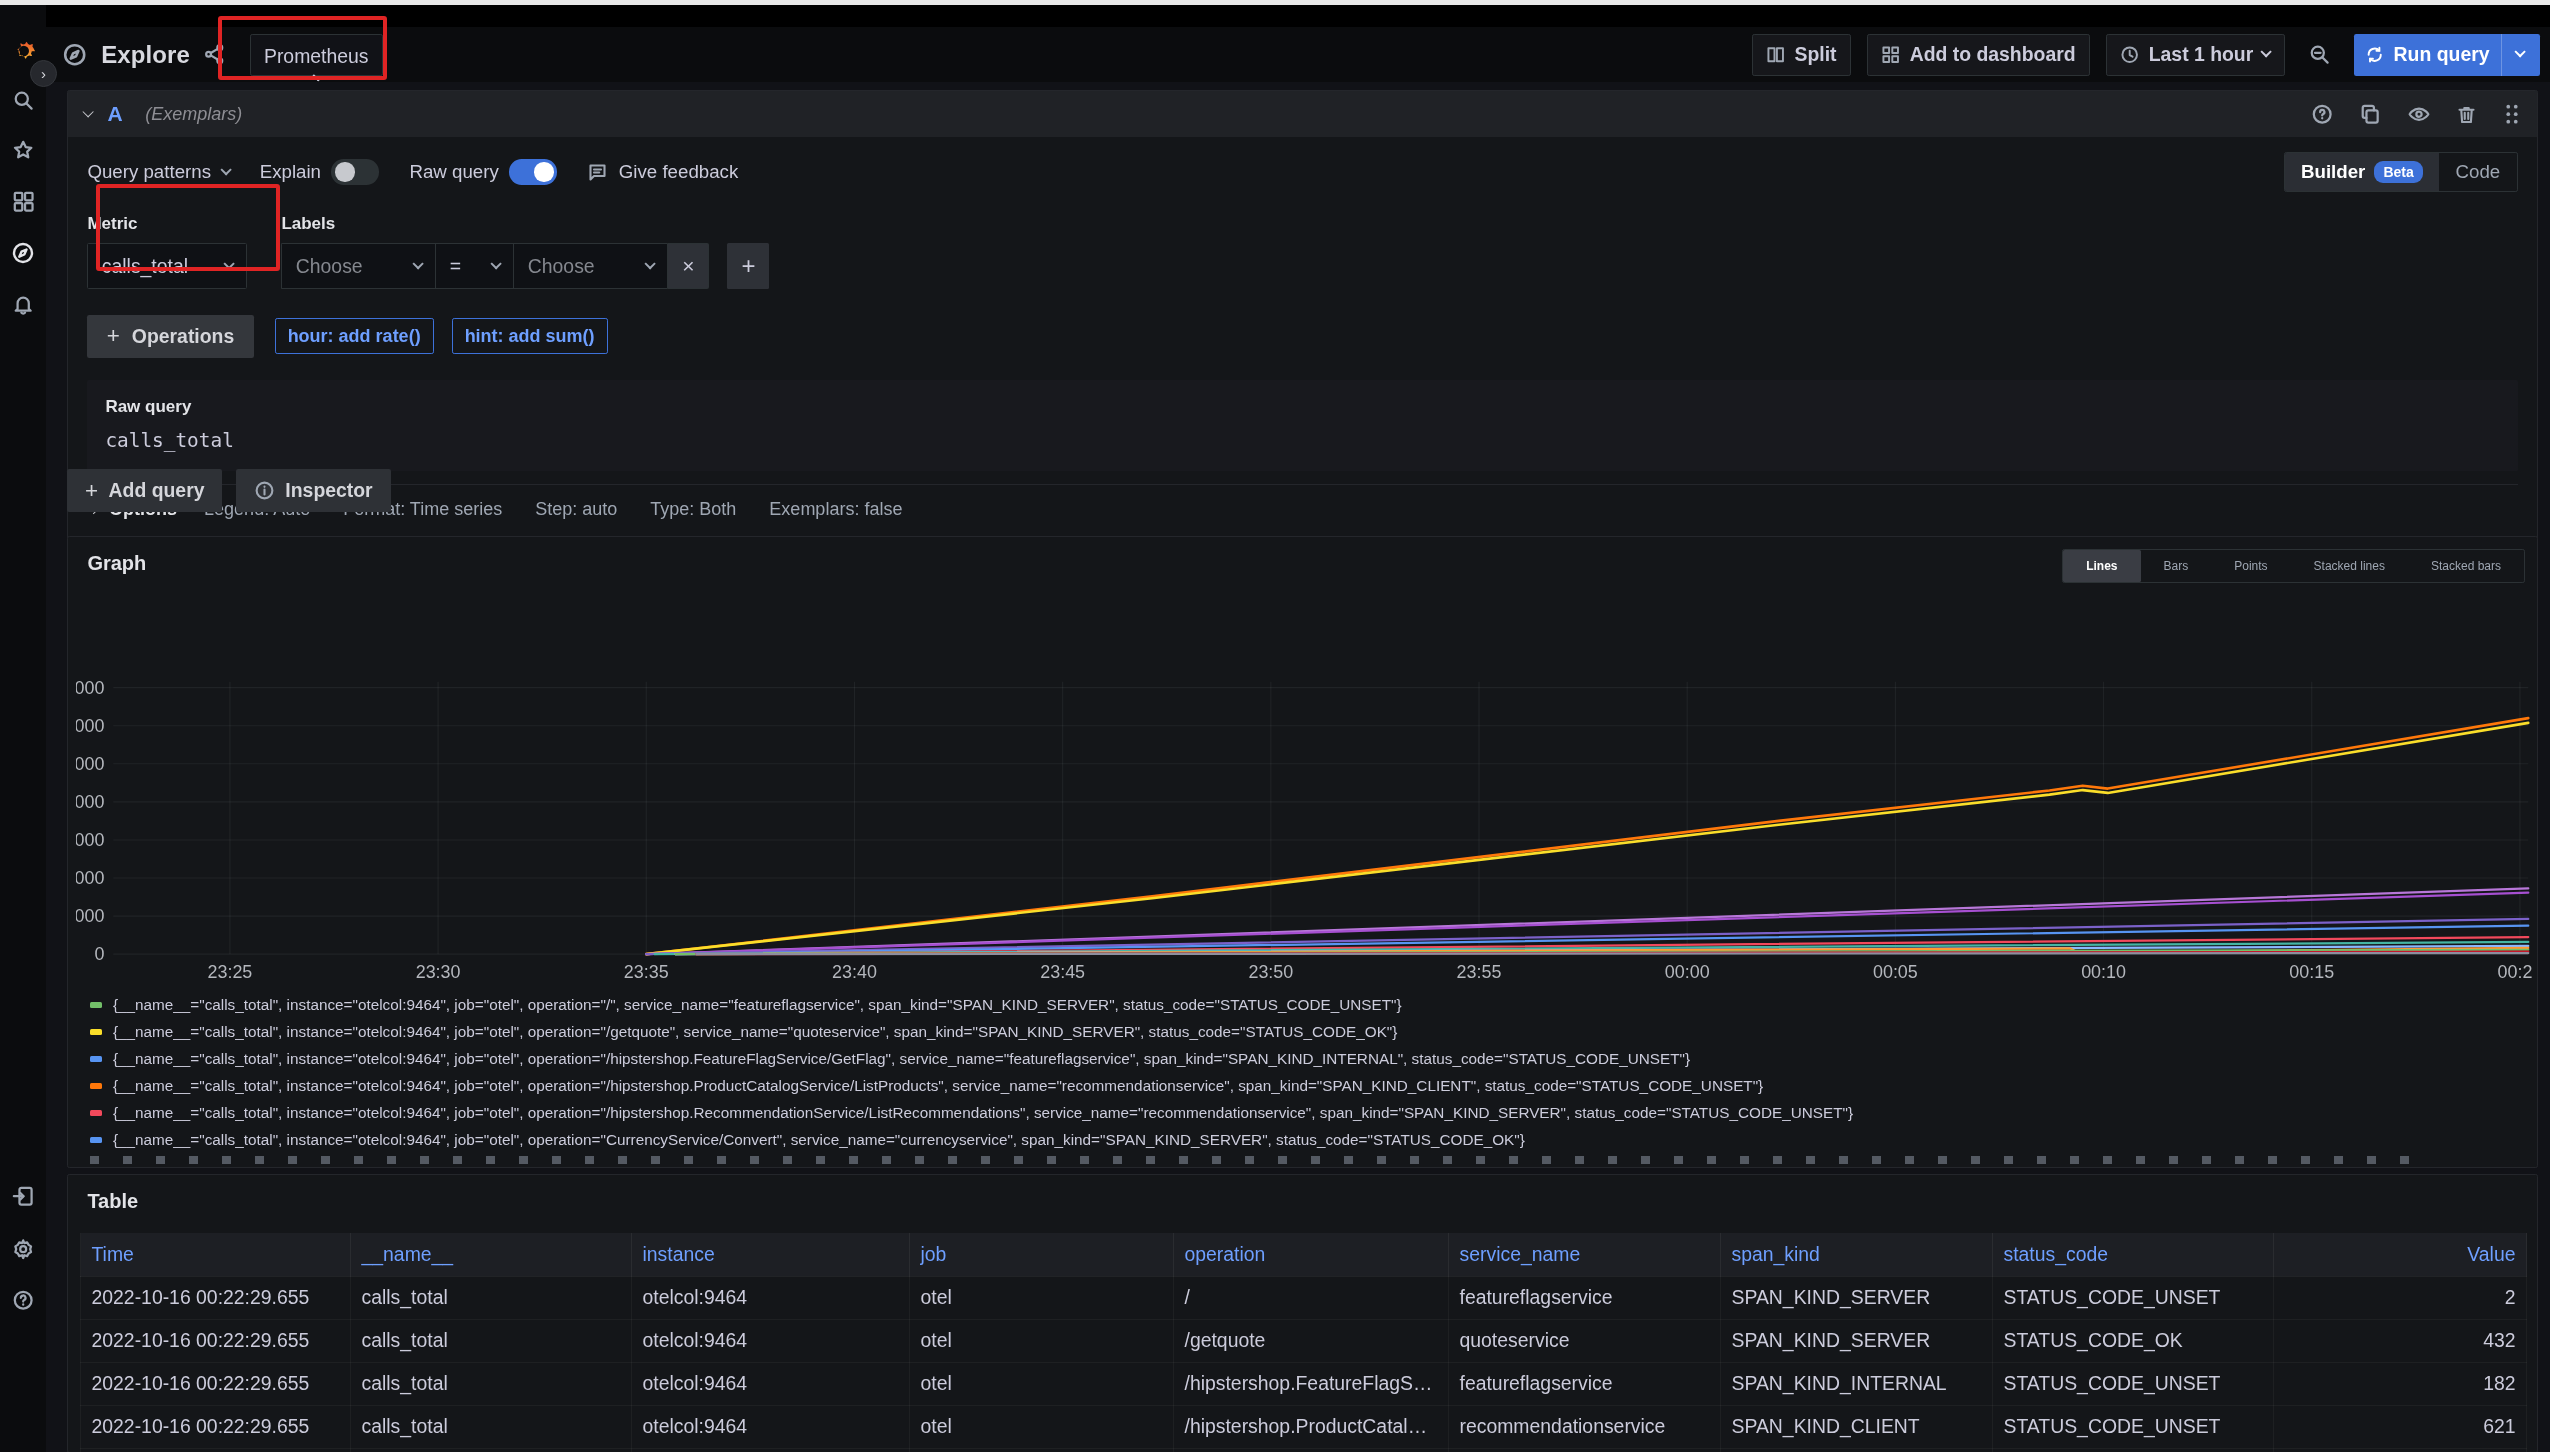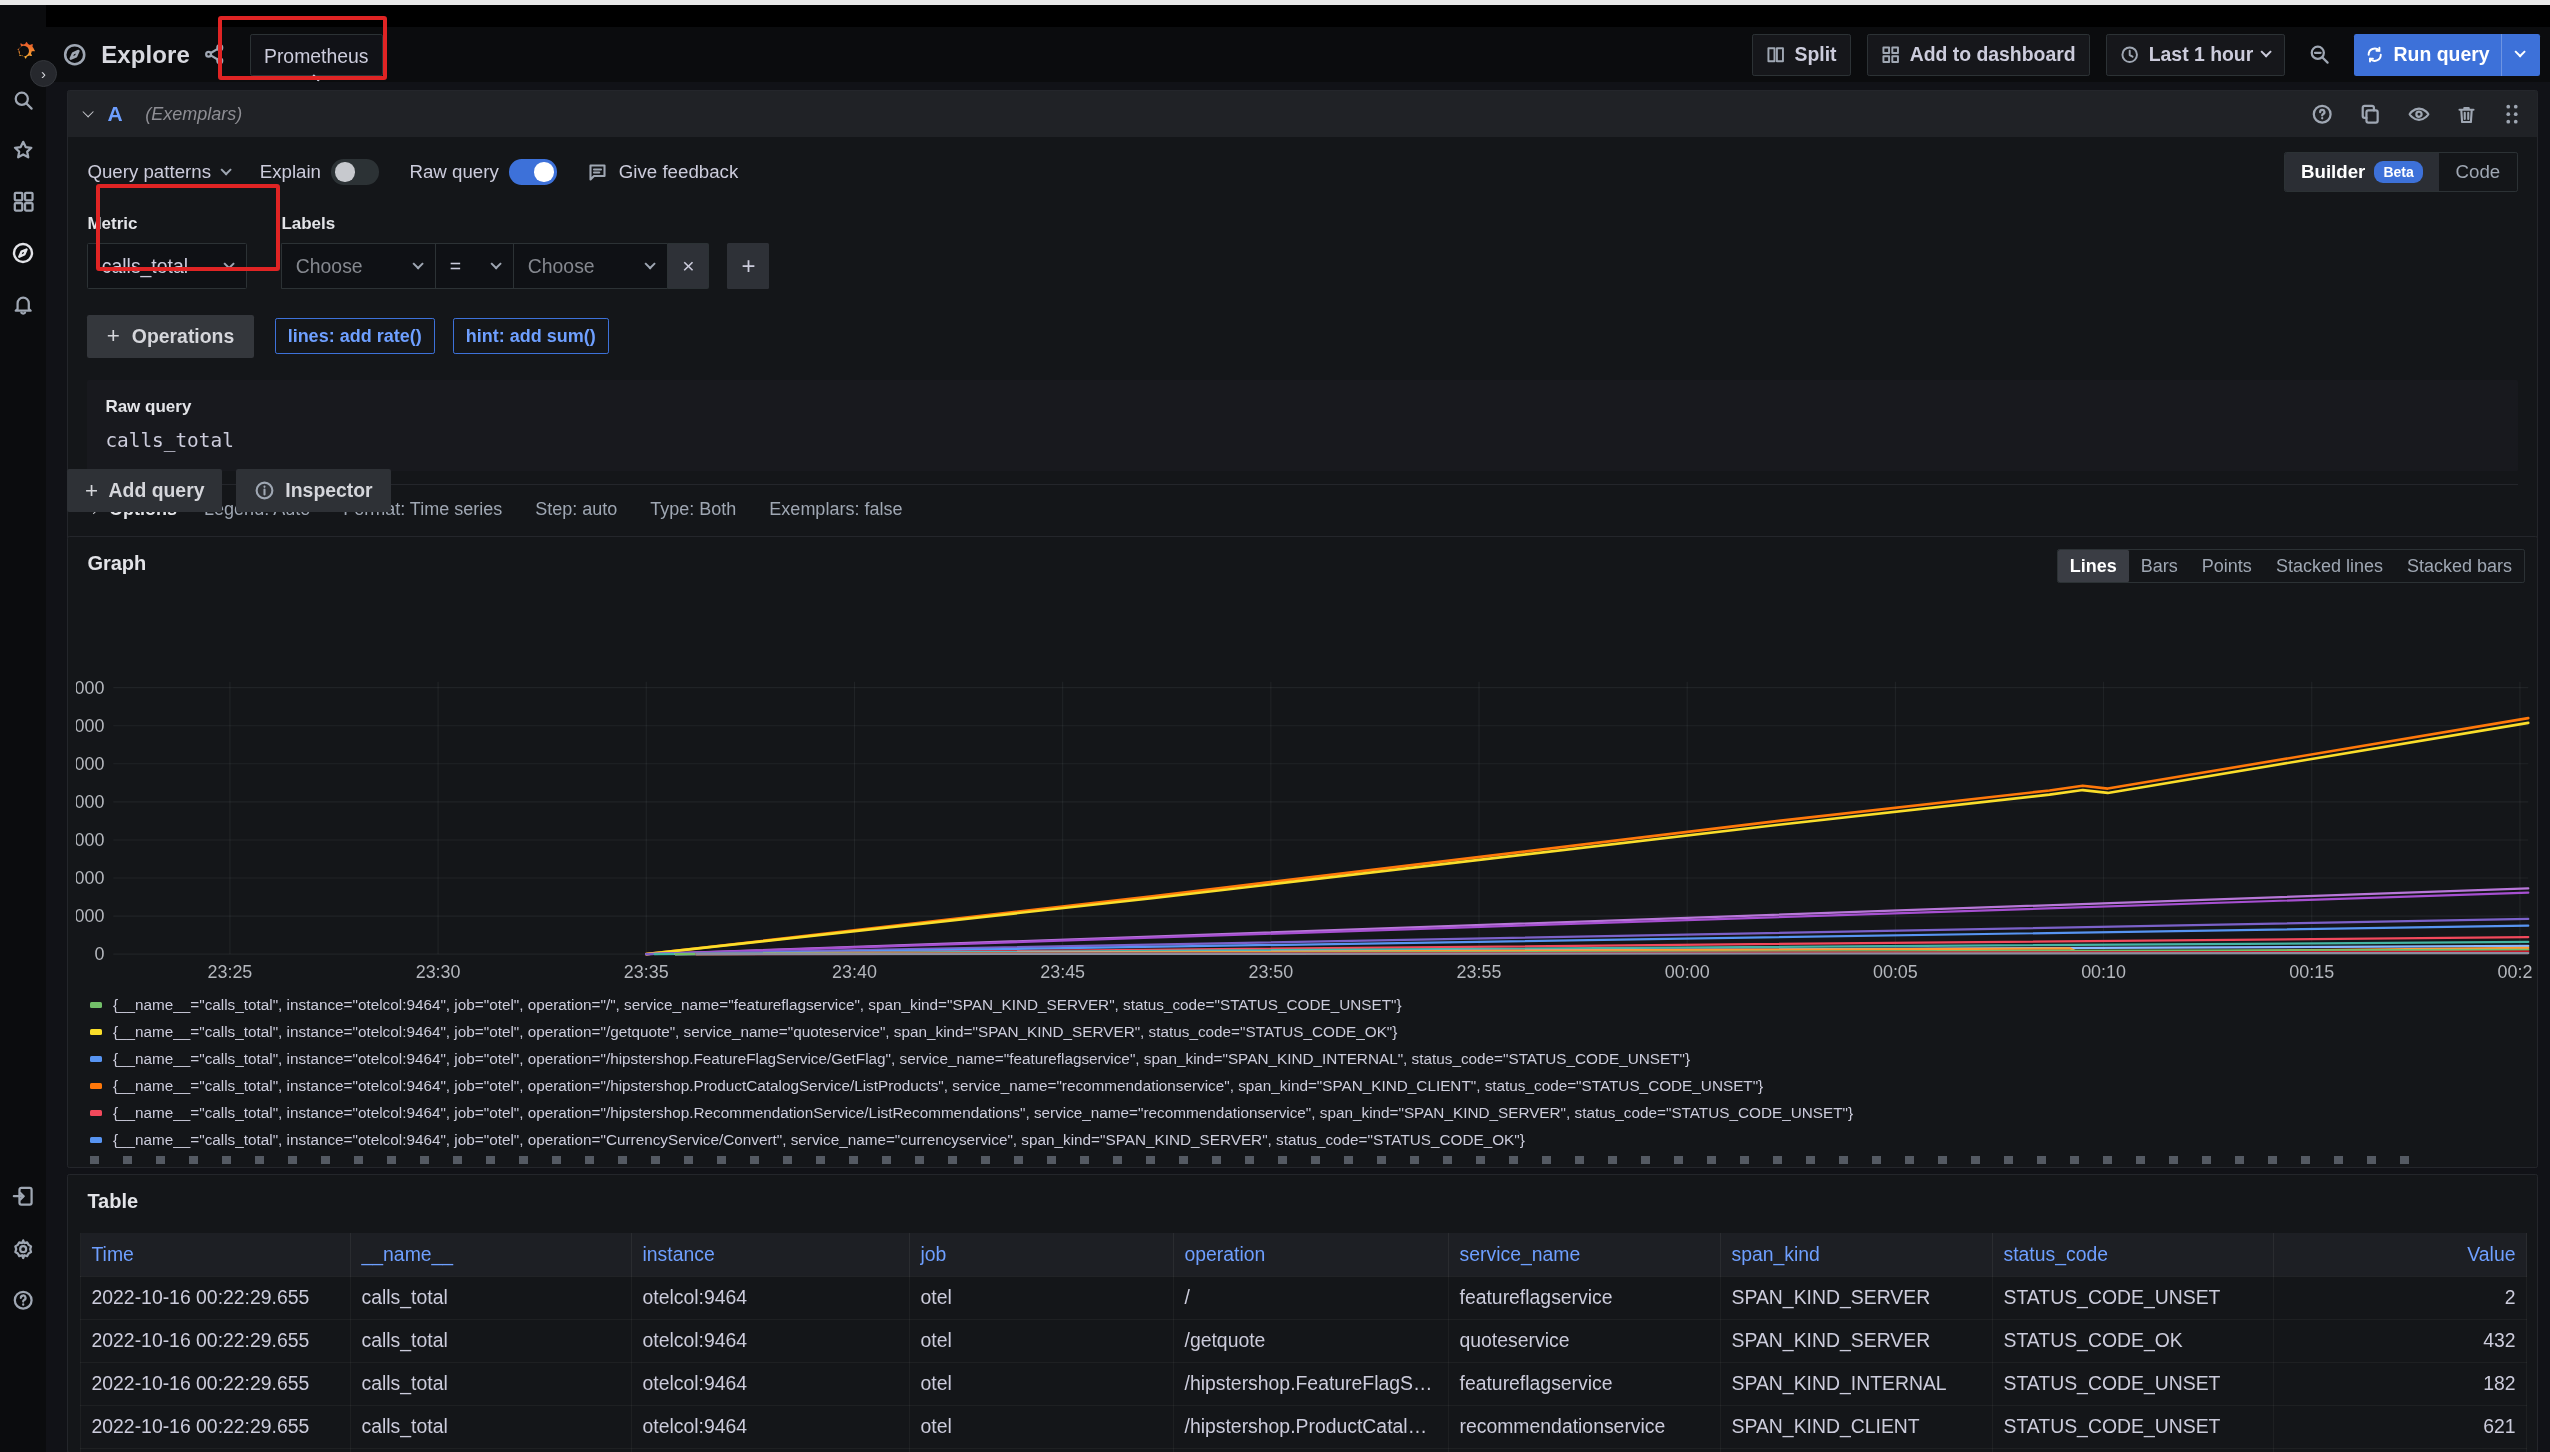--- a/index.html
+++ b/index.html
@@ -85,21 +85,21 @@
   .below-card { position:absolute; left:67px; top:469px; display:flex; gap:13.4px; }
   .gbtn { display:flex; align-items:center; gap:10.5px; background:#2e3136; border-radius:2.2px; height:43px; padding:0 18px;
     font-size:19.4px; font-weight:600; color:#d5d6db; }
 
   
   .panel { position:absolute; background:#141619; border:0.7px solid #24262b; border-radius:2.2px; }
   #graph-panel { left:67px; top:536px; width:2471px; height:632px; }
   .panel-title { position:absolute; left:19.4px; top:15px; font-size:20px; font-weight:700; color:#e3e4e8; }
   .viewmodes { position:absolute; right:12px; top:12px; display:flex; border:0.7px solid #2c3235; border-radius:2.2px; height:34px;
     align-items:stretch; background:#141619; }
-  .vm-btn { display:flex; align-items:center; padding:0 12px; font-size:18px; color:#9fa7b3; }
+  .vm-btn { display:flex; align-items:center; padding:0 23px; font-size:12px; color:#9fa7b3; }
   .vm-btn.active { background:#3a3d44; color:#fff; font-weight:700; border-radius:1.5px; }
   .warnline { position:absolute; left:0; top:87px; width:100%; display:flex; justify-content:center; align-items:center; gap:10.5px;
     font-size:20px; color:#d4d5da; }
   .warnlink { color:#6e9fff; }
   #chart-svg { position:absolute; left:7.5px; top:134px; }
   .legend { position:absolute; left:22.4px; top:454px; width:2426px; }
   .legend-item { display:flex; align-items:center; gap:10.5px; height:27px; font-size:15.3px; color:#ccccdc; white-space:nowrap;
     overflow:hidden; }
   .legend-swatch { width:12px; height:6px; border-radius:1.5px; flex:0 0 auto; }
   .legend-clip { height:7.5px; overflow:hidden; opacity:.85; margin-top:3px;
@@ -366,21 +366,21 @@
         </div>
       </div>
     </div>
 
     <div class="ops-row">
       <div class="ops-btn">
         <span style="font-size:22.4px;font-weight:400;">+</span>
         <span>Operations</span>
       </div>
       <div id="hints" style="display:flex;gap:18px;">
-          <div class="hint-btn">lines: add rate()</div>
+          <div class="hint-btn">hour: add rate()</div>
           <div class="hint-btn">hint: add sum()</div>
         </div>
     </div>
 
     <div class="rawq">
       <div class="rawq-title">Raw query</div>
       <div class="rawq-code">calls_total</div>
     </div>
 
     <div class="opt-row">

